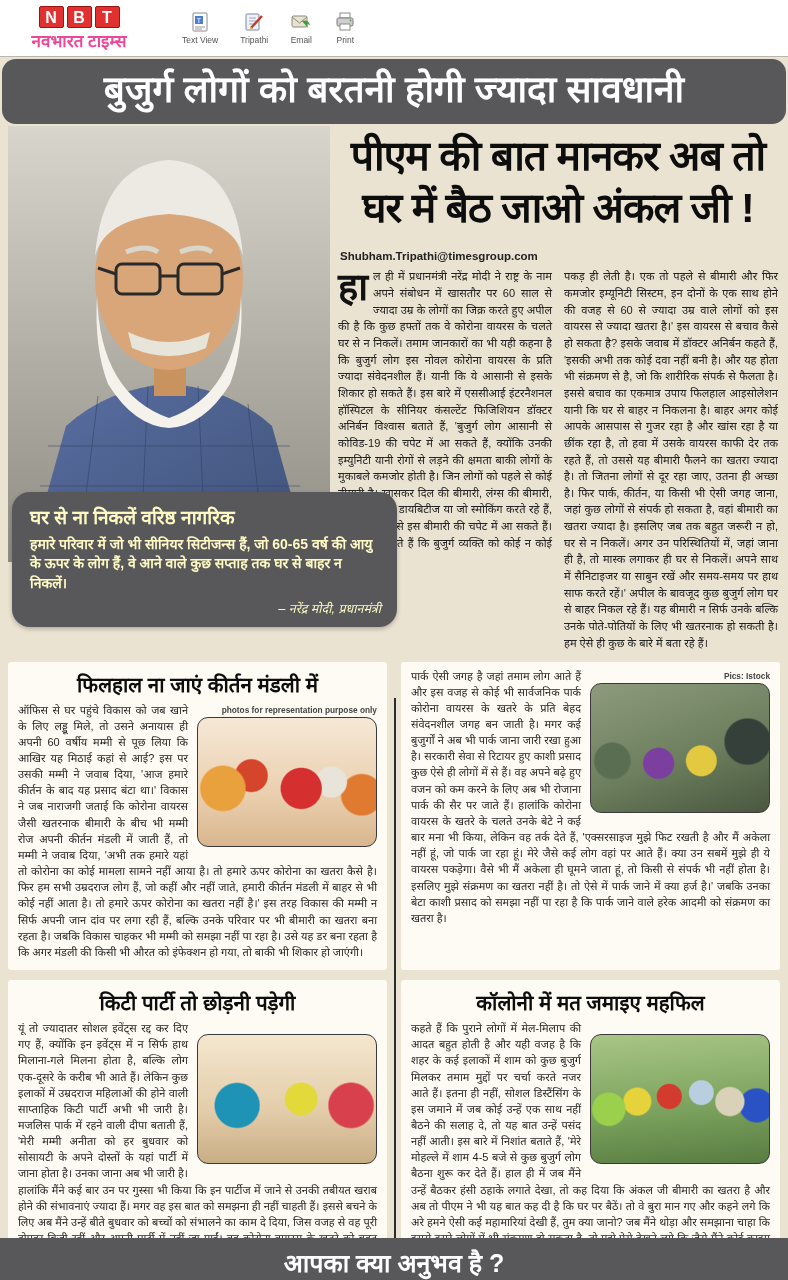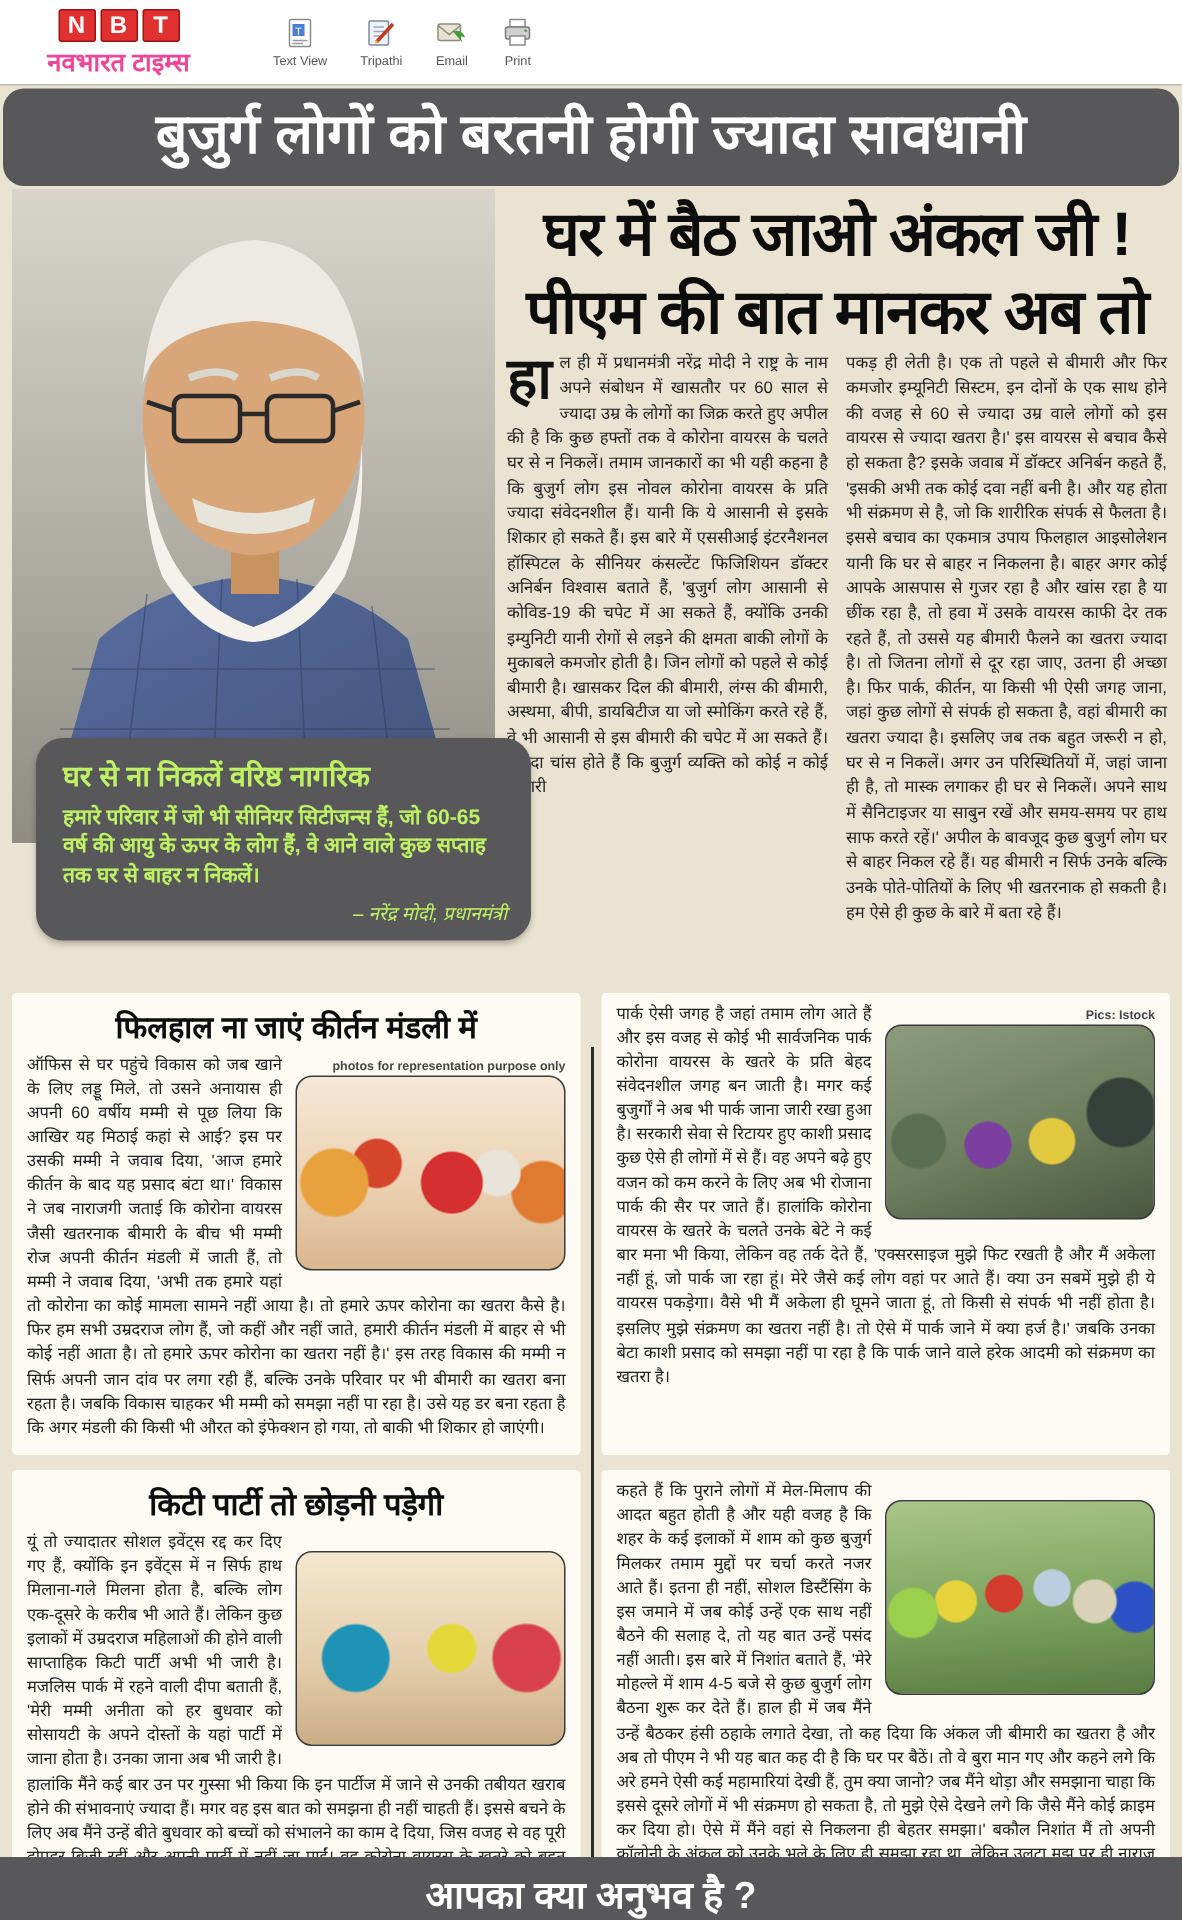--- a/index.html
+++ b/index.html
@@ -46,22 +46,22 @@
   .byline { font-weight:bold; font-size:11.5px; color:#222; margin:16px 0 6px 2px; }
   .intro-cols { display:flex; gap:12px; }
   .intro-col {
     flex:1; font-size:11.1px; line-height:1.5; text-align:justify; color:#222;
   }
   .dropcap {
     float:left; font-size:38px; font-weight:bold; line-height:0.85;
     padding:3px 5px 0 0; color:#111;
   }
   .quote-box {
-    position:absolute; left:24px; top:368px; width:330px; z-index:3;
-    background:#58585b; border-radius:18px; color:#bef264; padding:12px 16px 10px 18px;
+    position:absolute; left:12px; top:368px; width:385px; z-index:3;
+    background:#58585b; border-radius:18px; color:#fef9c3; padding:12px 16px 10px 18px;
     box-shadow:0 2px 4px rgba(0,0,0,.25);
   }
   .quote-title { font-weight:bold; font-size:19px; margin-bottom:5px; }
   .quote-text { font-size:14px; font-weight:600; line-height:1.42; }
   .quote-attrib { font-size:12.5px; font-style:italic; text-align:right; margin-top:6px; }
   
   .cards {
     position:relative; padding:4px 8px 48px 8px;
     display:grid; grid-template-columns:1fr 1fr; gap:10px 14px;
   }
@@ -221,23 +221,24 @@
         </g>
         <path d="M118 126 q20 -8 32 0" stroke="#d9d6cc" stroke-width="5" fill="none"></path>
         <path d="M172 126 q20 -8 32 0" stroke="#d9d6cc" stroke-width="5" fill="none"></path>
         <rect x="60" y="396" width="10" height="40" rx="4" fill="#1d1d1d"></rect>
         <circle cx="65" cy="392" r="9" fill="#2b2b2b"></circle>
       </svg>
     </div>
 
     <div class="lead-right">
       <div class="lead-headline">
+        <div>पीएम की बात मानकर अब तो</div>
         <div>घर में बैठ जाओ अंकल जी !</div>
-        <div>पीएम की बात मानकर अब तो</div>
-      </div>
+      </div>
+      <div class="byline">Shubham.Tripathi@timesgroup.com</div>
       <div class="intro-cols">
         <div class="intro-col">
           <span class="dropcap">हा</span><span>ल ही में प्रधानमंत्री नरेंद्र मोदी ने राष्ट्र के नाम अपने संबोधन में खासतौर पर 60 साल से ज्यादा उम्र के लोगों का जिक्र करते हुए अपील की है कि कुछ हफ्तों तक वे कोरोना वायरस के चलते घर से न निकलें। तमाम जानकारों का भी यही कहना है कि बुजुर्ग लोग इस नोवल कोरोना वायरस के प्रति ज्यादा संवेदनशील हैं। यानी कि ये आसानी से इसके शिकार हो सकते हैं। इस बारे में एससीआई इंटरनैशनल हॉस्पिटल के सीनियर कंसल्टेंट फिजिशियन डॉक्टर अनिर्बन विश्वास बताते हैं, 'बुजुर्ग लोग आसानी से कोविड-19 की चपेट में आ सकते हैं, क्योंकि उनकी इम्युनिटी यानी रोगों से लड़ने की क्षमता बाकी लोगों के मुकाबले कमजोर होती है। जिन लोगों को पहले से कोई बीमारी है। खासकर दिल की बीमारी, लंग्स की बीमारी, अस्थमा, बीपी, डायबिटीज या जो स्मोकिंग करते रहे हैं, वे भी आसानी से इस बीमारी की चपेट में आ सकते हैं। ज्यादा चांस होते हैं कि बुजुर्ग व्यक्ति को कोई न कोई बीमारी</span>
         </div>
         <div class="intro-col">पकड़ ही लेती है। एक तो पहले से बीमारी और फिर कमजोर इम्यूनिटी सिस्टम, इन दोनों के एक साथ होने की वजह से 60 से ज्यादा उम्र वाले लोगों को इस वायरस से ज्यादा खतरा है।' इस वायरस से बचाव कैसे हो सकता है? इसके जवाब में डॉक्टर अनिर्बन कहते हैं, 'इसकी अभी तक कोई दवा नहीं बनी है। और यह होता भी संक्रमण से है, जो कि शारीरिक संपर्क से फैलता है। इससे बचाव का एकमात्र उपाय फिलहाल आइसोलेशन यानी कि घर से बाहर न निकलना है। बाहर अगर कोई आपके आसपास से गुजर रहा है और खांस रहा है या छींक रहा है, तो हवा में उसके वायरस काफी देर तक रहते हैं, तो उससे यह बीमारी फैलने का खतरा ज्यादा है। तो जितना लोगों से दूर रहा जाए, उतना ही अच्छा है। फिर पार्क, कीर्तन, या किसी भी ऐसी जगह जाना, जहां कुछ लोगों से संपर्क हो सकता है, वहां बीमारी का खतरा ज्यादा है। इसलिए जब तक बहुत जरूरी न हो, घर से न निकलें। अगर उन परिस्थितियों में, जहां जाना ही है, तो मास्क लगाकर ही घर से निकलें। अपने साथ में सैनिटाइजर या साबुन रखें और समय-समय पर हाथ साफ करते रहें।' अपील के बावजूद कुछ बुजुर्ग लोग घर से बाहर निकल रहे हैं। यह बीमारी न सिर्फ उनके बल्कि उनके पोते-पोतियों के लिए भी खतरनाक हो सकती है। हम ऐसे ही कुछ के बारे में बता रहे हैं।</div>
       </div>
     </div>
 
     <div class="quote-box">
       <div class="quote-title">घर से ना निकलें वरिष्ठ नागरिक</div>
@@ -273,20 +274,21 @@
       <div class="card-title">किटी पार्टी तो छोड़नी पड़ेगी</div>
       <div class="card-body">
         <span class="card-fig" style="display:block; margin-top:14px;">
           <span class="photo photo-kitty" style="display:block;"></span>
         </span>
         <span>यूं तो ज्यादातर सोशल इवेंट्स रद्द कर दिए गए हैं, क्योंकि इन इवेंट्स में न सिर्फ हाथ मिलाना-गले मिलना होता है, बल्कि लोग एक-दूसरे के करीब भी आते हैं। लेकिन कुछ इलाकों में उम्रदराज महिलाओं की होने वाली साप्ताहिक किटी पार्टी अभी भी जारी है। मजलिस पार्क में रहने वाली दीपा बताती हैं, 'मेरी मम्मी अनीता को हर बुधवार को सोसायटी के अपने दोस्तों के यहां पार्टी में जाना होता है। उनका जाना अब भी जारी है। हालांकि मैंने कई बार उन पर गुस्सा भी किया कि इन पार्टीज में जाने से उनकी तबीयत खराब होने की संभावनाएं ज्यादा हैं। मगर वह इस बात को समझना ही नहीं चाहती हैं। इससे बचने के लिए अब मैंने उन्हें बीते बुधवार को बच्चों को संभालने का काम दे दिया, जिस वजह से वह पूरी दोपहर बिजी रहीं और अपनी पार्टी में नहीं जा पाईं। वह कोरोना वायरस के खतरे को बहुत हल्के में ले रही हैं, लेकिन हमें उनकी चिंता है इसलिए ऐसा करना पड़ा।' वहीं दीपा को इस बात की चिंता लगी रहती है कि कहीं उसकी मम्मी लापरवाही में कोरोना वायरस की चपेट में ना आ जाएं।</span>
       </div>
     </div>
 
     <div class="card">
+      <div class="card-title">कॉलोनी में मत जमाइए महफिल</div>
       <div class="card-body">
         <span class="card-fig" style="display:block; margin-top:14px;">
           <span class="photo photo-colony" style="display:block;"></span>
         </span>
         <span>कहते हैं कि पुराने लोगों में मेल-मिलाप की आदत बहुत होती है और यही वजह है कि शहर के कई इलाकों में शाम को कुछ बुजुर्ग मिलकर तमाम मुद्दों पर चर्चा करते नजर आते हैं। इतना ही नहीं, सोशल डिस्टैंसिंग के इस जमाने में जब कोई उन्हें एक साथ नहीं बैठने की सलाह दे, तो यह बात उन्हें पसंद नहीं आती। इस बारे में निशांत बताते हैं, 'मेरे मोहल्ले में शाम 4-5 बजे से कुछ बुजुर्ग लोग बैठना शुरू कर देते हैं। हाल ही में जब मैंने उन्हें बैठकर हंसी ठहाके लगाते देखा, तो कह दिया कि अंकल जी बीमारी का खतरा है और अब तो पीएम ने भी यह बात कह दी है कि घर पर बैठें। तो वे बुरा मान गए और कहने लगे कि अरे हमने ऐसी कई महामारियां देखी हैं, तुम क्या जानो? जब मैंने थोड़ा और समझाना चाहा कि इससे दूसरे लोगों में भी संक्रमण हो सकता है, तो मुझे ऐसे देखने लगे कि जैसे मैंने कोई क्राइम कर दिया हो। ऐसे में मैंने वहां से निकलना ही बेहतर समझा।' बकौल निशांत मैं तो अपनी कॉलोनी के अंकल को उनके भले के लिए ही समझा रहा था, लेकिन उलटा मुझ पर ही नाराज हो गए।</span>
       </div>
     </div>
 
   </div>
 

